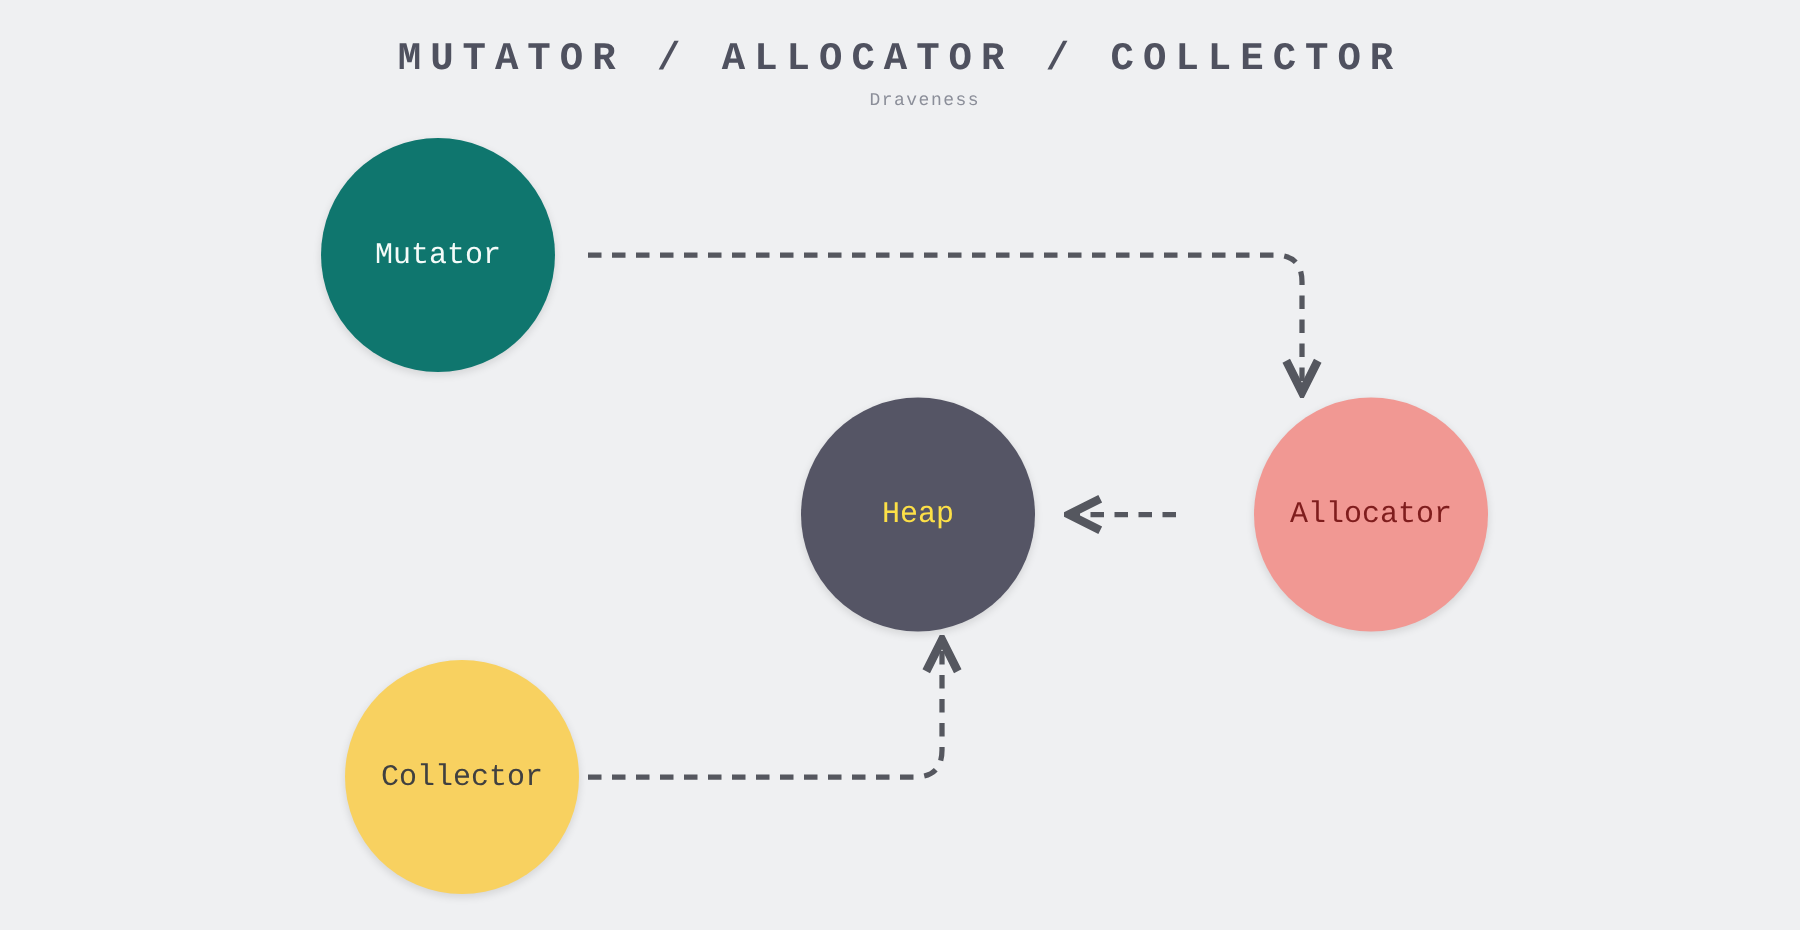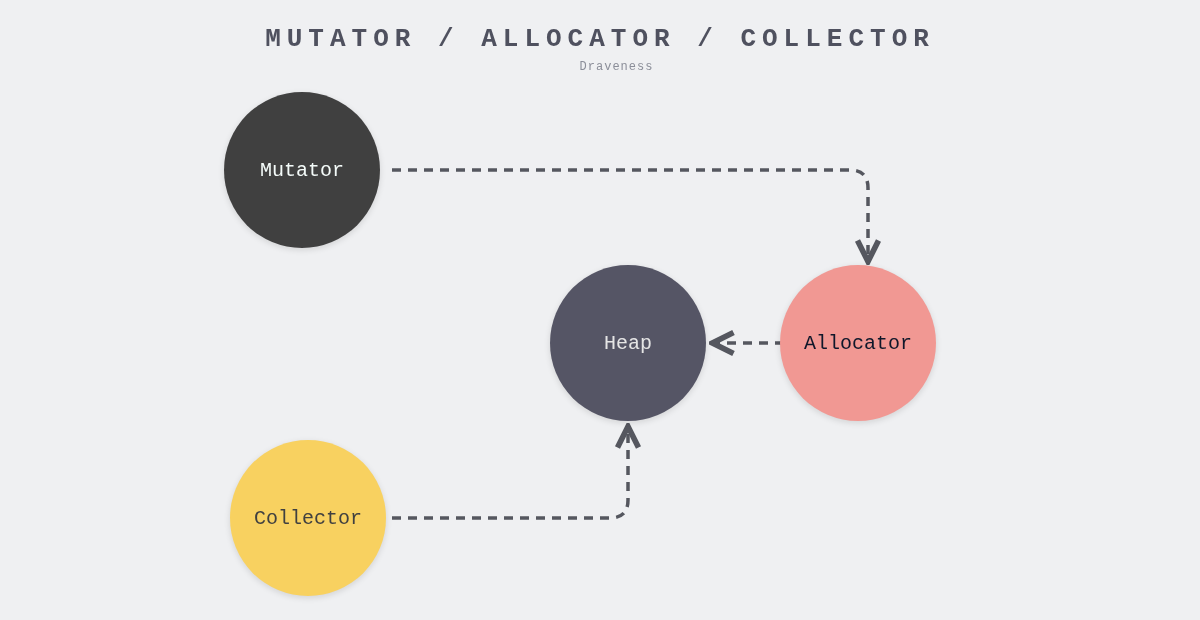--- a/index.html
+++ b/index.html
@@ -32,35 +32,35 @@
       border-radius: 50%;
       display: flex;
       align-items: center;
       justify-content: center;
       font-size: 20px;
       font-weight: 500;
       box-shadow: 0 2px 6px rgba(0,0,0,0.12);
     }
     .mutator {
       width: 156px; height: 156px;
-      left: 224px; top: 92px;
-      background: #404040;
+      left: 214px; top: 92px;
+      background: #0f766e;
       color: #f4fbf9;
     }
     .heap {
       width: 156px; height: 156px;
-      left: 550px; top: 265px;
+      left: 534px; top: 265px;
       background: #555565;
-      color: #e5e5e5;
+      color: #fde047;
     }
     .allocator {
       width: 156px; height: 156px;
-      left: 780px; top: 265px;
+      left: 836px; top: 265px;
       background: #f19893;
-      color: #0f172a;
+      color: #7f1d1d;
     }
     .collector {
       width: 156px; height: 156px;
       left: 230px; top: 440px;
       background: #f8d160;
       color: #404040;
     }
     svg.arrows {
       position: absolute;
       top: 0; left: 0;

